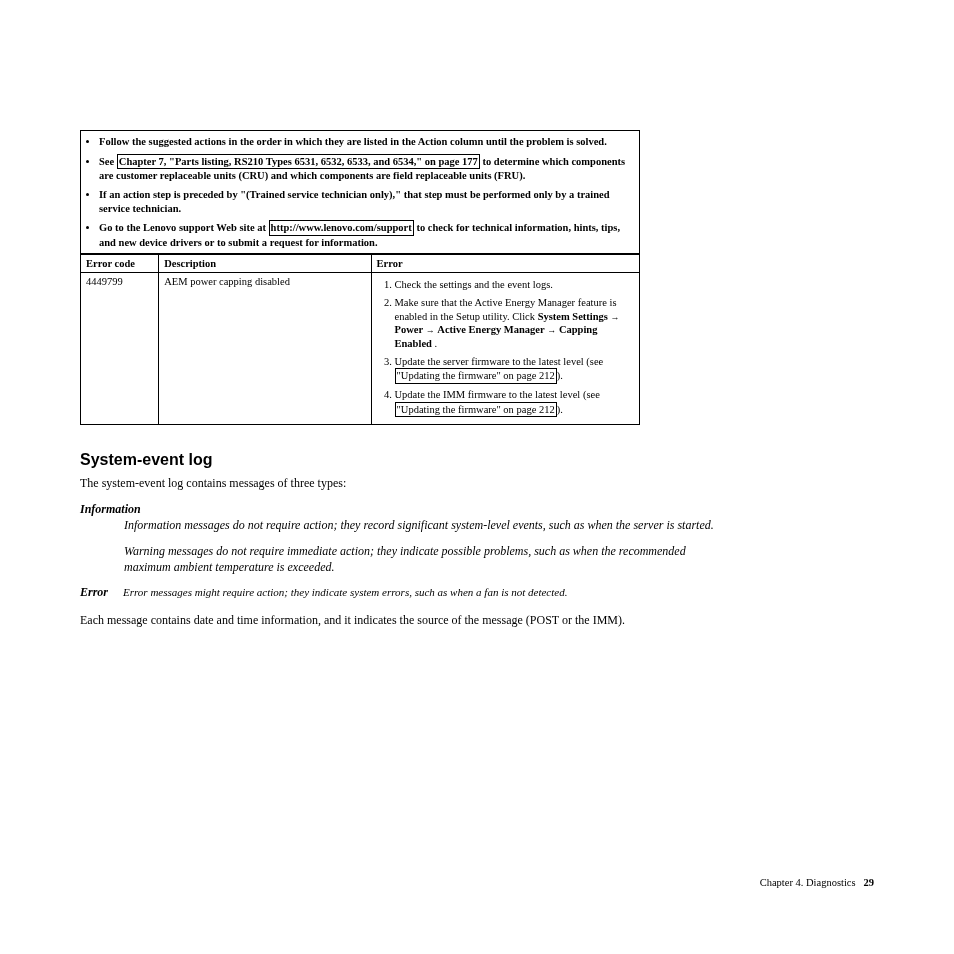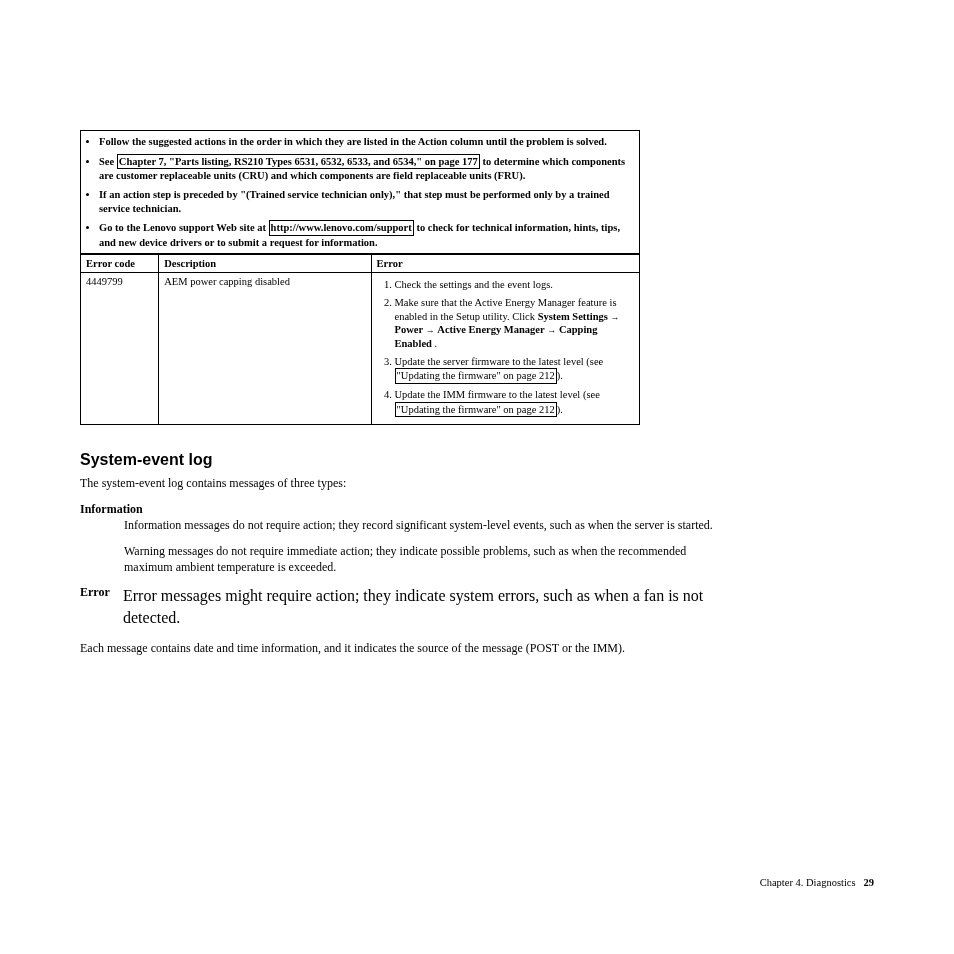--- a/index.html
+++ b/index.html
@@ -72,26 +72,26 @@
     font-size: 16px;
     margin-top: 26px;
     margin-bottom: 6px;
   }
   .body-text {
     font-size: 12px;
     line-height: 1.35;
     margin: 0 0 10px 0;
     width: 640px;
   }
-  .dl { width: 640px; }
+  .dl { width: 640px; font-style: italic; }
   .dt { font-weight: bold; font-size: 12px; margin-bottom: 0; }
   .dd { margin-left: 44px; margin-bottom: 10px; font-size: 12px; line-height: 1.35; }
   .dl-row { margin-bottom: 2px; }
   .inline-dt { display: inline-block; font-weight: bold; width: 40px; vertical-align: top; font-size:12px; }
-  .inline-dd { display: inline-block; width: 590px; vertical-align: top; font-size:16px; line-height:1.35; }
+  .inline-dd { display: inline-block; width: 590px; vertical-align: top; font-size:11px; line-height:1.35; }
   .footer {
     position: absolute;
     bottom: 66px;
     right: 80px;
     font-size: 10.5px;
     margin-left: 20px;
   }
   .footer b { font-weight: bold; }
 </style>
 </head>

